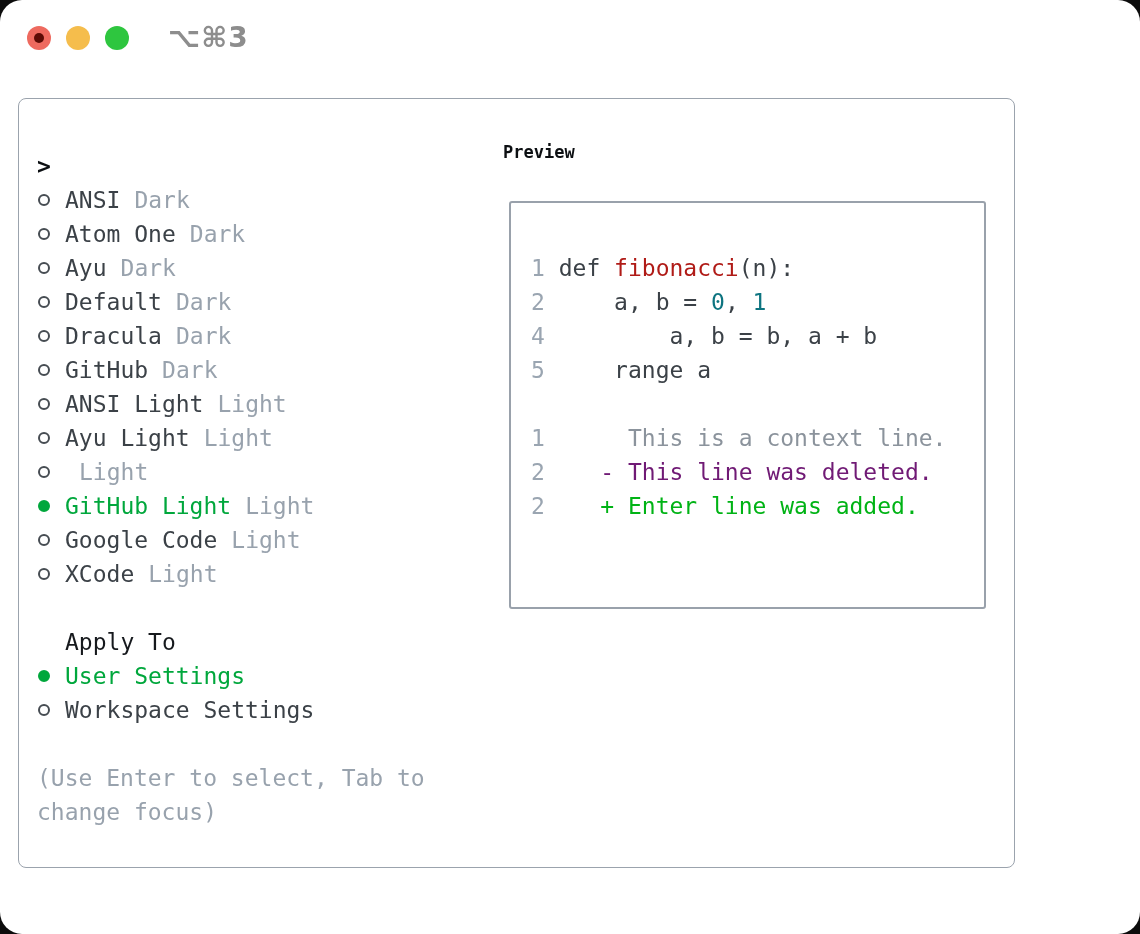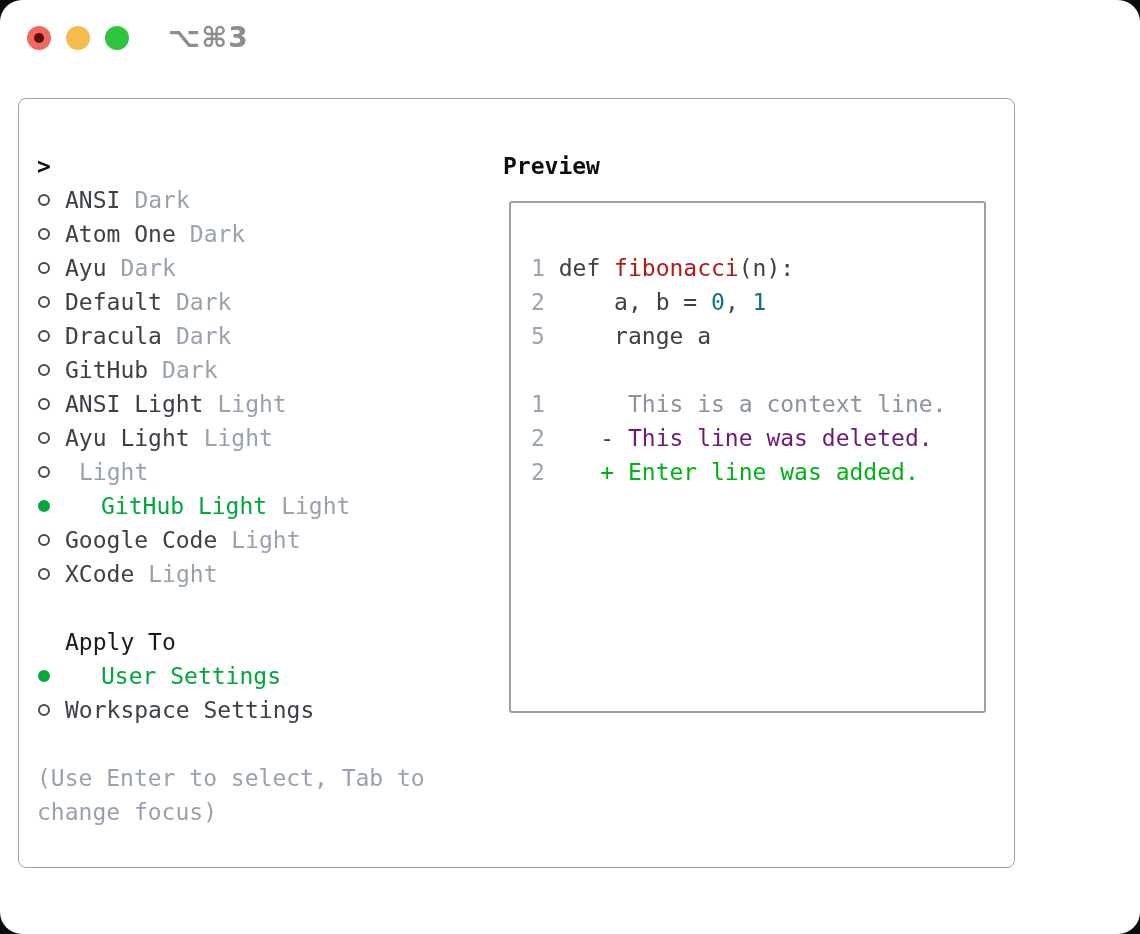--- a/index.html
+++ b/index.html
@@ -32,32 +32,32 @@
   .row { height:34px; display:flex; align-items:center; white-space:pre; }
   .gutter { width:28px; display:flex; align-items:center; }
   .prompt { font-weight:bold; color:#0c0f12; }
   .radio {
     width:12px; height:12px; border-radius:50%;
     border:2px solid #464c52; box-sizing:border-box; margin-left:1px;
   }
   .row.selected .radio { background:#00a73c; border-color:#00a73c; }
   .hdr { font-weight:bold; color:#0c0f12; }
   .name { color:#3b4147; }
-  .row.selected .name { color:#00a73c;margin-left:36px; }
+  .row.selected .name { color:#00a73c; }
   .variant { color:#98a2ad; margin-left:14px; }
   .subhdr { color:#16191d; }
   .hint { color:#98a2ad; }
   
   .preview-header {
-    position:absolute; left:484px; top:50px; height:34px;
+    position:absolute; left:484px; top:36px; height:34px;
     display:flex; align-items:center;
-    font-size:23px; font-weight:bold; color:#0c0f12;
+    font-size:17px; font-weight:bold; color:#0c0f12;
   }
   .preview-box {
-    position:absolute; left:490px; top:102px; width:477px; height:512px;
+    position:absolute; left:490px; top:102px; width:477px; height:408px;
     border:2px solid #99a1ab; border-radius:3px; background:#fff; box-sizing:border-box;
   }
   .code { position:absolute; left:20px; top:48px; font-size:23px; }
   .cline { height:34px; line-height:34px; white-space:pre; color:#3b4147; }
   .lnum    { color:#9aa5b1; }
   .fn      { color:#b01b17; }
   .tnum    { color:#0d7480; }
   .builtin { color:#2797c8; }
   .ctx     { color:#8b939c; }
   .del     { color:#701a75;margin-top:36px; }
@@ -163,20 +163,21 @@
       <div class="row hint">(Use Enter to select, Tab to</div>
       <div class="row hint">change focus)</div>
     </div>
 
     <div class="preview-header">Preview</div>
 
     <div class="preview-box">
       <div class="code">
         <div class="cline"><span class="lnum">1 </span><span>def </span><span class="fn">fibonacci</span><span>(n):</span></div>
         <div class="cline"><span class="lnum">2 </span><span>    a, b = </span><span class="tnum">0</span><span>, </span><span class="tnum">1</span></div>
+        <div class="cline"><span class="lnum">4 </span><span>        a, b = b, a + b</span></div>
         <div class="cline"><span class="lnum">5 </span><span>    range a</span></div>
         <div class="cline"></div>
         <div class="cline"><span class="lnum">1</span><span>      </span><span class="ctx">This is a context line.</span></div>
         <div class="cline"><span class="lnum">2</span><span>    </span><span class="del">- This line was deleted.</span></div>
         <div class="cline"><span class="lnum">2</span><span>    </span><span class="add">+ Enter line was added.</span></div>
       </div>
     </div>
 
   </div>
 </div>

